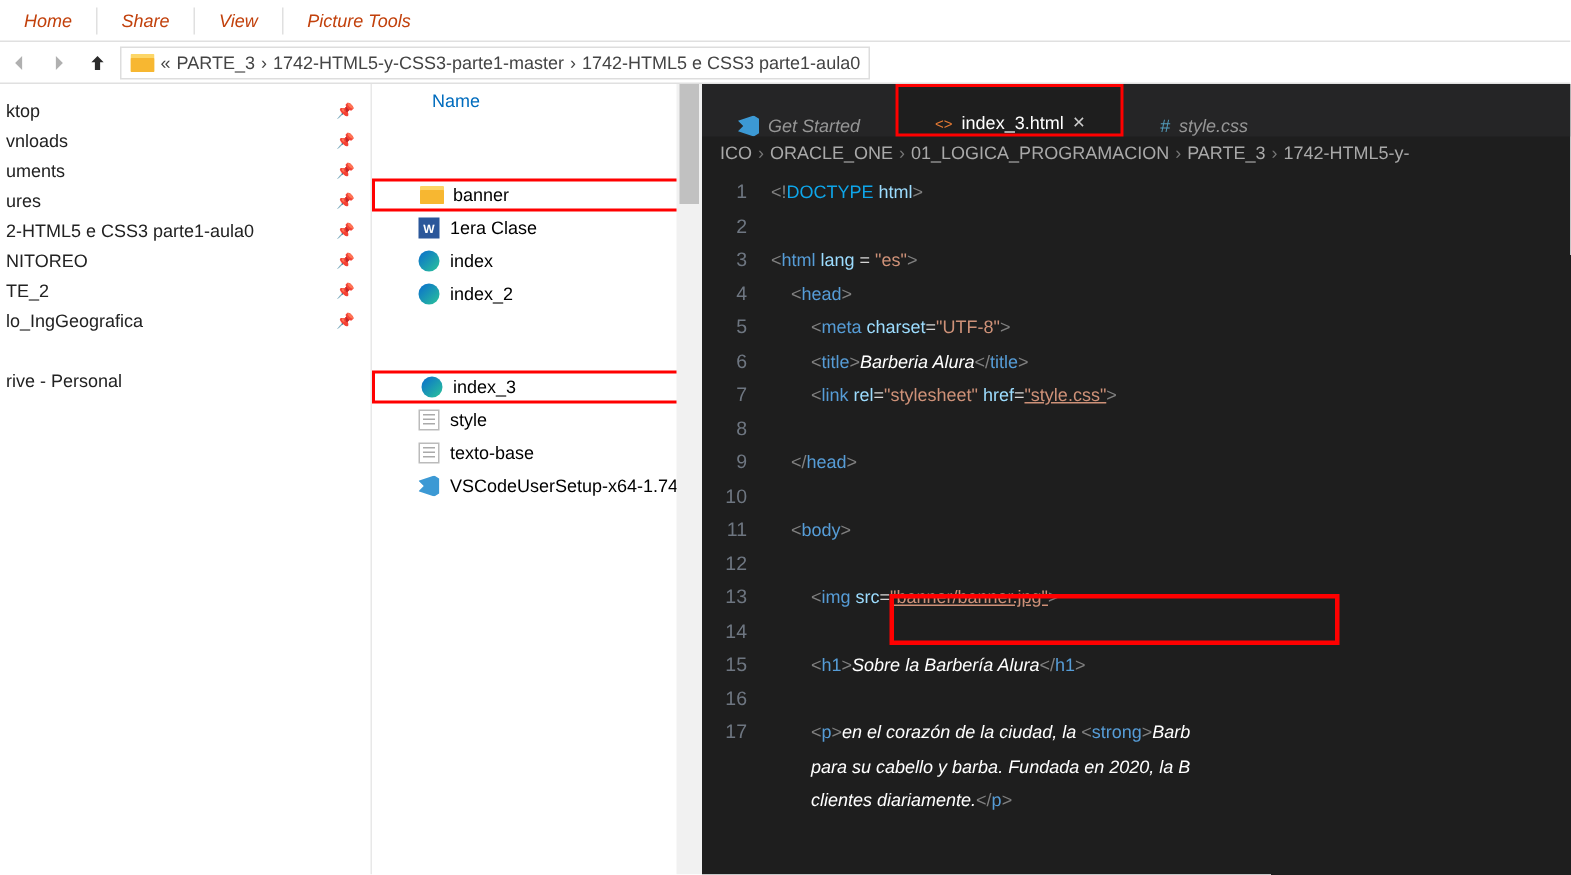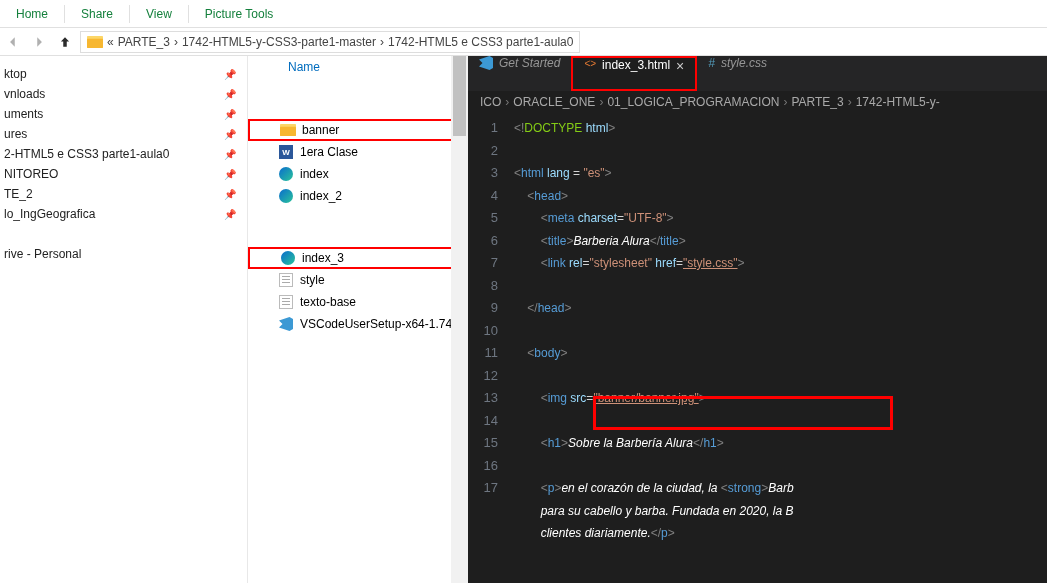--- a/index.html
+++ b/index.html
@@ -1,18 +1,18 @@
 <!DOCTYPE html>
 <html><head>
 <meta charset="utf-8">
 <style>
 * { margin:0; padding:0; box-sizing:border-box; font-family:"Segoe UI",Tahoma,sans-serif; font-size:12px; }
 body { background:#fff; width:1047px; height:583px; overflow:hidden; }
 .topbar { height:28px; display:flex; align-items:center; padding-left:8px; gap:4px; border-bottom:1px solid #e0e0e0; }
-.topbar .tab { padding:4px 8px; color:#15803d; }
+.topbar .tab { padding:4px 8px; color:#c2410c;font-style:italic; }
 .topbar .sep { width:1px; height:18px; background:#e0e0e0; margin:0 4px; }
 .navpath { height:28px; display:flex; align-items:center; padding-left:2px; gap:4px; border-bottom:1px solid #e0e0e0; }
 .navbtn { width:22px; height:22px; display:flex; align-items:center; justify-content:center; }
 .navbtn svg { fill:#2b2b2b; }
 .navbtn.disabled svg { fill:#b0b0b0; }
 .crumbs { display:flex; align-items:center; gap:4px; border:1px solid #ddd; height:22px; padding:0 6px; flex:0 0 auto; }
 .crumbs span { color:#444; }
 .main { display:flex; height:calc(100% - 56px); }
 .sidebar { width:248px; border-right:1px solid #e8e8e8; padding-top:8px; }
 .tree-item { padding:2px 4px; color:#222; display:flex; align-items:center; gap:6px; height:20px; }
@@ -24,34 +24,34 @@
 .file-row { display:flex; align-items:center; height:22px; padding-left:30px; gap:6px; }
 .file-row.highlight { border:2px solid #ff0000;margin-top:40px; }
 .file-row .icon { width:16px; height:16px; display:flex; align-items:center; justify-content:center; }
 .edge-icon { width:14px; height:14px; background:linear-gradient(135deg,#0a6cce,#2ac49a); border-radius:50%; }
 .word-icon { width:14px; height:14px; background:#2b579a; color:#fff; font-size:8px; font-weight:700; display:flex; align-items:center; justify-content:center; }
 .txt-icon { width:14px; height:14px; border:1px solid #bbb; background:#fff; position:relative; }
 .txt-icon::before { content:''; position:absolute; top:2px; left:2px; right:2px; height:1px; background:#aaa; box-shadow:0 3px 0 #aaa, 0 6px 0 #aaa; }
 .vsc-icon { width:14px; height:14px; background:#3c99d4; clip-path:polygon(75% 0,100% 15%,100% 85%,75% 100%,0 75%,25% 50%,0 25%); }
 .editor { flex:1; background:#1e1e1e; color:#d4d4d4; font-family:Consolas,monospace; overflow:hidden; position:relative; }
 .tabsbar { height:35px; display:flex; align-items:stretch; background:#252526; }
-.etab { display:flex; align-items:flex-start; gap:6px; padding:0 11px; color:#969696; font-size:13px; font-style:italic; position:relative; }
+.etab { display:flex; align-items:flex-end; gap:6px; padding:0 24px; color:#969696; font-size:13px; font-style:italic; position:relative; }
 .etab.active { background:#1e1e1e; color:#fff; font-style:normal; }
 .etab.highlight { border:2px solid #ff0000; }
 .etab .close { font-style:normal; font-size:14px; color:#ccc; }
 .etab .html-ic { color:#e37933; font-size:10px; }
 .etab .css-ic { color:#529bba; font-size:12px; }
 .crumbs-editor { padding:4px 12px; font-size:12px; color:#a9a9a9; white-space:nowrap; overflow:hidden; }
 .crumbs-editor .sep2 { color:#777; margin:0 4px; }
 .code { padding:4px 0; font-size:14px; line-height:22.5px; }
 .codeline { display:flex; }
 .ln { width:46px; text-align:right; padding-right:16px; color:#6e7681; font-size:13px; }
 .txt { white-space:pre; }
 .k-tag { color:#569cd6; }
-.k-doctype { color:#84cc16;margin-top:16px; }
+.k-doctype { color:#0ea5e9;margin-top:16px; }
 .k-punct { color:#808080; }
 .k-attr { color:#9cdcfe; }
 .k-str { color:#ce9178; }
 .k-str.underline { text-decoration:underline; }
 .k-op { color:#d4d4d4; }
 .k-txt { color:#ffffff;font-style:italic; }
 .redbox { position:absolute; border:3px solid #ff0000; pointer-events:none; }
 .redbox.img { left:593px; top:396px; width:300px; height:34px; }
 svg.folder-icon { width:16px; height:12px; }
 svg.folder-icon .back { fill:#fcd667; }

